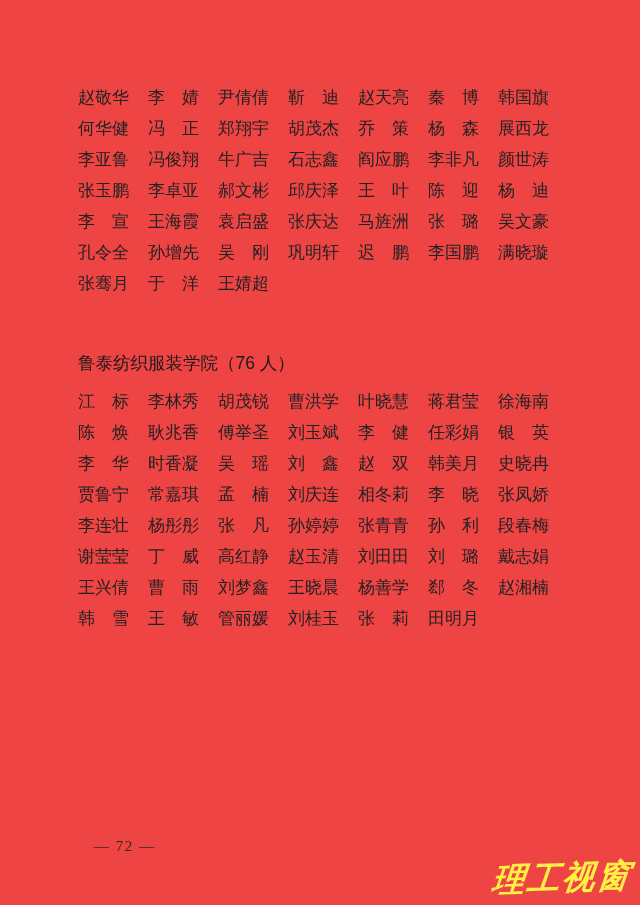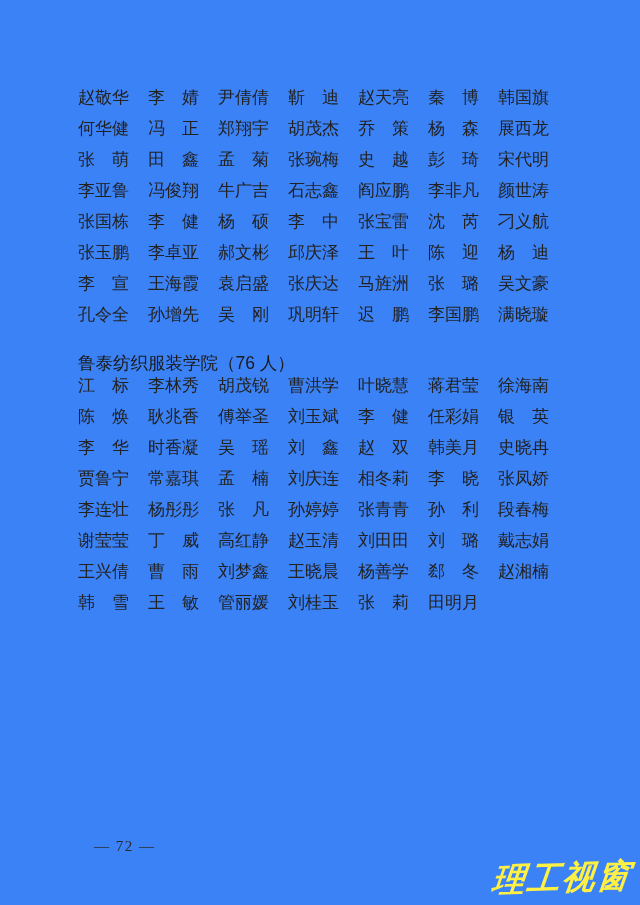--- a/index.html
+++ b/index.html
@@ -4,31 +4,31 @@
 <style>
   html, body {
     margin: 0;
     padding: 0;
     background: #ffffff;
   }
   .page {
     position: relative;
     width: 640px;
     height: 905px;
-    background: #3b82f6;
+    background: #ef4444;
     overflow: hidden;
     font-family: "Liberation Serif", "DejaVu Serif", serif;
     color: #222222;
   }
   .namelist {
     position: absolute;
     left: 78px;
   }
   .section-continued { top: 82px; }
-  .section-lutai     { top: 370px; }
+  .section-lutai     { top: 386px; }
   .name-row {
     height: 31px;
     line-height: 31px;
     white-space: nowrap;
   }
   .name {
     display: inline-block;
     width: 51px;
     margin-right: 19px;
     font-size: 17px;
@@ -70,26 +70,25 @@
   }
 </style>
 </head>
 <body>
 
 <div class="page">
 
   <div class="namelist section-continued">
       <div class="name-row"><span class="name">赵敬华</span><span class="name">李　婧</span><span class="name">尹倩倩</span><span class="name">靳　迪</span><span class="name">赵天亮</span><span class="name">秦　博</span><span class="name">韩国旗</span></div>
       <div class="name-row"><span class="name">何华健</span><span class="name">冯　正</span><span class="name">郑翔宇</span><span class="name">胡茂杰</span><span class="name">乔　策</span><span class="name">杨　森</span><span class="name">展西龙</span></div>
-      <div class="name-row"><span class="name">张　萌</span><span class="name">田　鑫</span><span class="name">孟　菊</span><span class="name">张琬梅</span><span class="name">史　越</span><span class="name">彭　琦</span><span class="name">宋代明</span></div>
       <div class="name-row"><span class="name">李亚鲁</span><span class="name">冯俊翔</span><span class="name">牛广吉</span><span class="name">石志鑫</span><span class="name">阎应鹏</span><span class="name">李非凡</span><span class="name">颜世涛</span></div>
-      <div class="name-row"><span class="name">张国栋</span><span class="name">李　健</span><span class="name">杨　硕</span><span class="name">李　中</span><span class="name">张宝雷</span><span class="name">沈　芮</span><span class="name">刁义航</span></div>
       <div class="name-row"><span class="name">张玉鹏</span><span class="name">李卓亚</span><span class="name">郝文彬</span><span class="name">邱庆泽</span><span class="name">王　叶</span><span class="name">陈　迎</span><span class="name">杨　迪</span></div>
       <div class="name-row"><span class="name">李　宣</span><span class="name">王海霞</span><span class="name">袁启盛</span><span class="name">张庆达</span><span class="name">马旌洲</span><span class="name">张　璐</span><span class="name">吴文豪</span></div>
       <div class="name-row"><span class="name">孔令全</span><span class="name">孙增先</span><span class="name">吴　刚</span><span class="name">巩明轩</span><span class="name">迟　鹏</span><span class="name">李国鹏</span><span class="name">满晓璇</span></div>
+      <div class="name-row"><span class="name">张骞月</span><span class="name">于　洋</span><span class="name">王婧超</span></div>
     </div>
 
   <h2 class="heading">鲁泰纺织服装学院（76 人）</h2>
 
   <div class="namelist section-lutai">
       <div class="name-row"><span class="name">江　标</span><span class="name">李林秀</span><span class="name">胡茂锐</span><span class="name">曹洪学</span><span class="name">叶晓慧</span><span class="name">蒋君莹</span><span class="name">徐海南</span></div>
       <div class="name-row"><span class="name">陈　焕</span><span class="name">耿兆香</span><span class="name">傅举圣</span><span class="name">刘玉斌</span><span class="name">李　健</span><span class="name">任彩娟</span><span class="name">银　英</span></div>
       <div class="name-row"><span class="name">李　华</span><span class="name">时香凝</span><span class="name">吴　瑶</span><span class="name">刘　鑫</span><span class="name">赵　双</span><span class="name">韩美月</span><span class="name">史晓冉</span></div>
       <div class="name-row"><span class="name">贾鲁宁</span><span class="name">常嘉琪</span><span class="name">孟　楠</span><span class="name">刘庆连</span><span class="name">相冬莉</span><span class="name">李　晓</span><span class="name">张凤娇</span></div>
       <div class="name-row"><span class="name">李连壮</span><span class="name">杨彤彤</span><span class="name">张　凡</span><span class="name">孙婷婷</span><span class="name">张青青</span><span class="name">孙　利</span><span class="name">段春梅</span></div>

